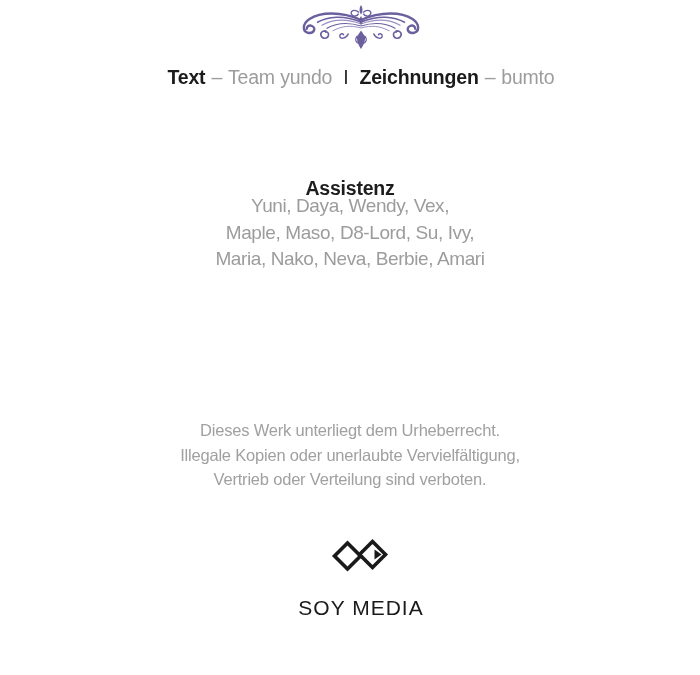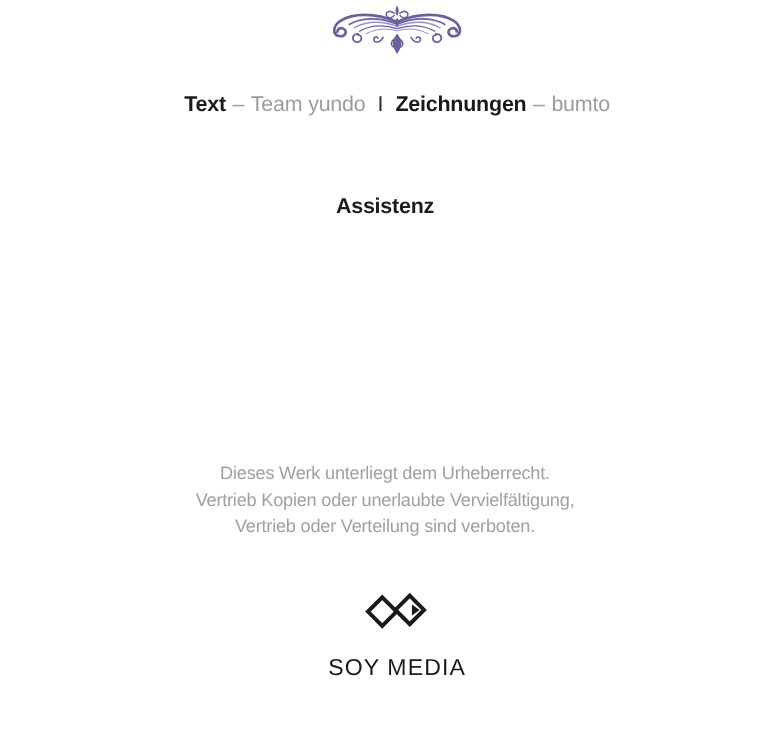--- a/index.html
+++ b/index.html
@@ -20,21 +20,21 @@
     width: 100%;
     text-align: center;
   }
   
   .shift { position: relative; left: 11px; display: inline-block; }
 
   .ornament-row { top: 5px; }
   .ornament-row svg { display: block; }
 
   .credit-row {
-    top: 84px;
+    top: 66px;
     font-size: 19.5px;
     letter-spacing: -0.2px;
     color: #9c9c9c;
     white-space: nowrap;
   }
   .credit-row .strong { font-weight: 700; color: #1b1b1b; }
   .credit-row .dash { margin: 0 6px; color: #9c9c9c; }
   .credit-row .divider { margin: 0 11px; color: #2b2b2b; }
 
   .assist-heading {
@@ -111,24 +111,29 @@
   </div>
 
   <div class="row credit-row">
     <span class="shift">
       <span class="strong">Text</span><span class="dash">–</span><span>Team yundo</span><span class="divider">I</span><span class="strong">Zeichnungen</span><span class="dash">–</span><span>bumto</span>
     </span>
   </div>
 
   <div class="row assist-heading">Assistenz</div>
 
+  <div class="row names">
+    <div>Yuni, Daya, Wendy, Vex,</div>
+    <div>Maple, Maso, D8-Lord, Su, Ivy,</div>
+    <div>Maria, Nako, Neva, Berbie, Amari</div>
+  </div>
 
   <div class="row copyright">
     <div>Dieses Werk unterliegt dem Urheberrecht.</div>
-    <div>Vertrieb Kopien oder unerlaubte Vervielfältigung,</div>
+    <div>Illegale Kopien oder unerlaubte Vervielfältigung,</div>
     <div>Vertrieb oder Verteilung sind verboten.</div>
   </div>
 
   <div class="row logo-row">
     <span class="shift">
       <span class="logo-icon">
         <svg width="60" height="40" viewBox="0 0 60 40" aria-hidden="true">
           <g fill="none" stroke="#1a1a1a" stroke-width="3.6" stroke-miterlimit="10">
             <path d="M16.5 7 L29.5 20 L16.5 33 L3.5 20 Z"></path>
             <path d="M41.5 5.5 L54.5 18.5 L41.5 31.5 L28.5 18.5 Z"></path>

